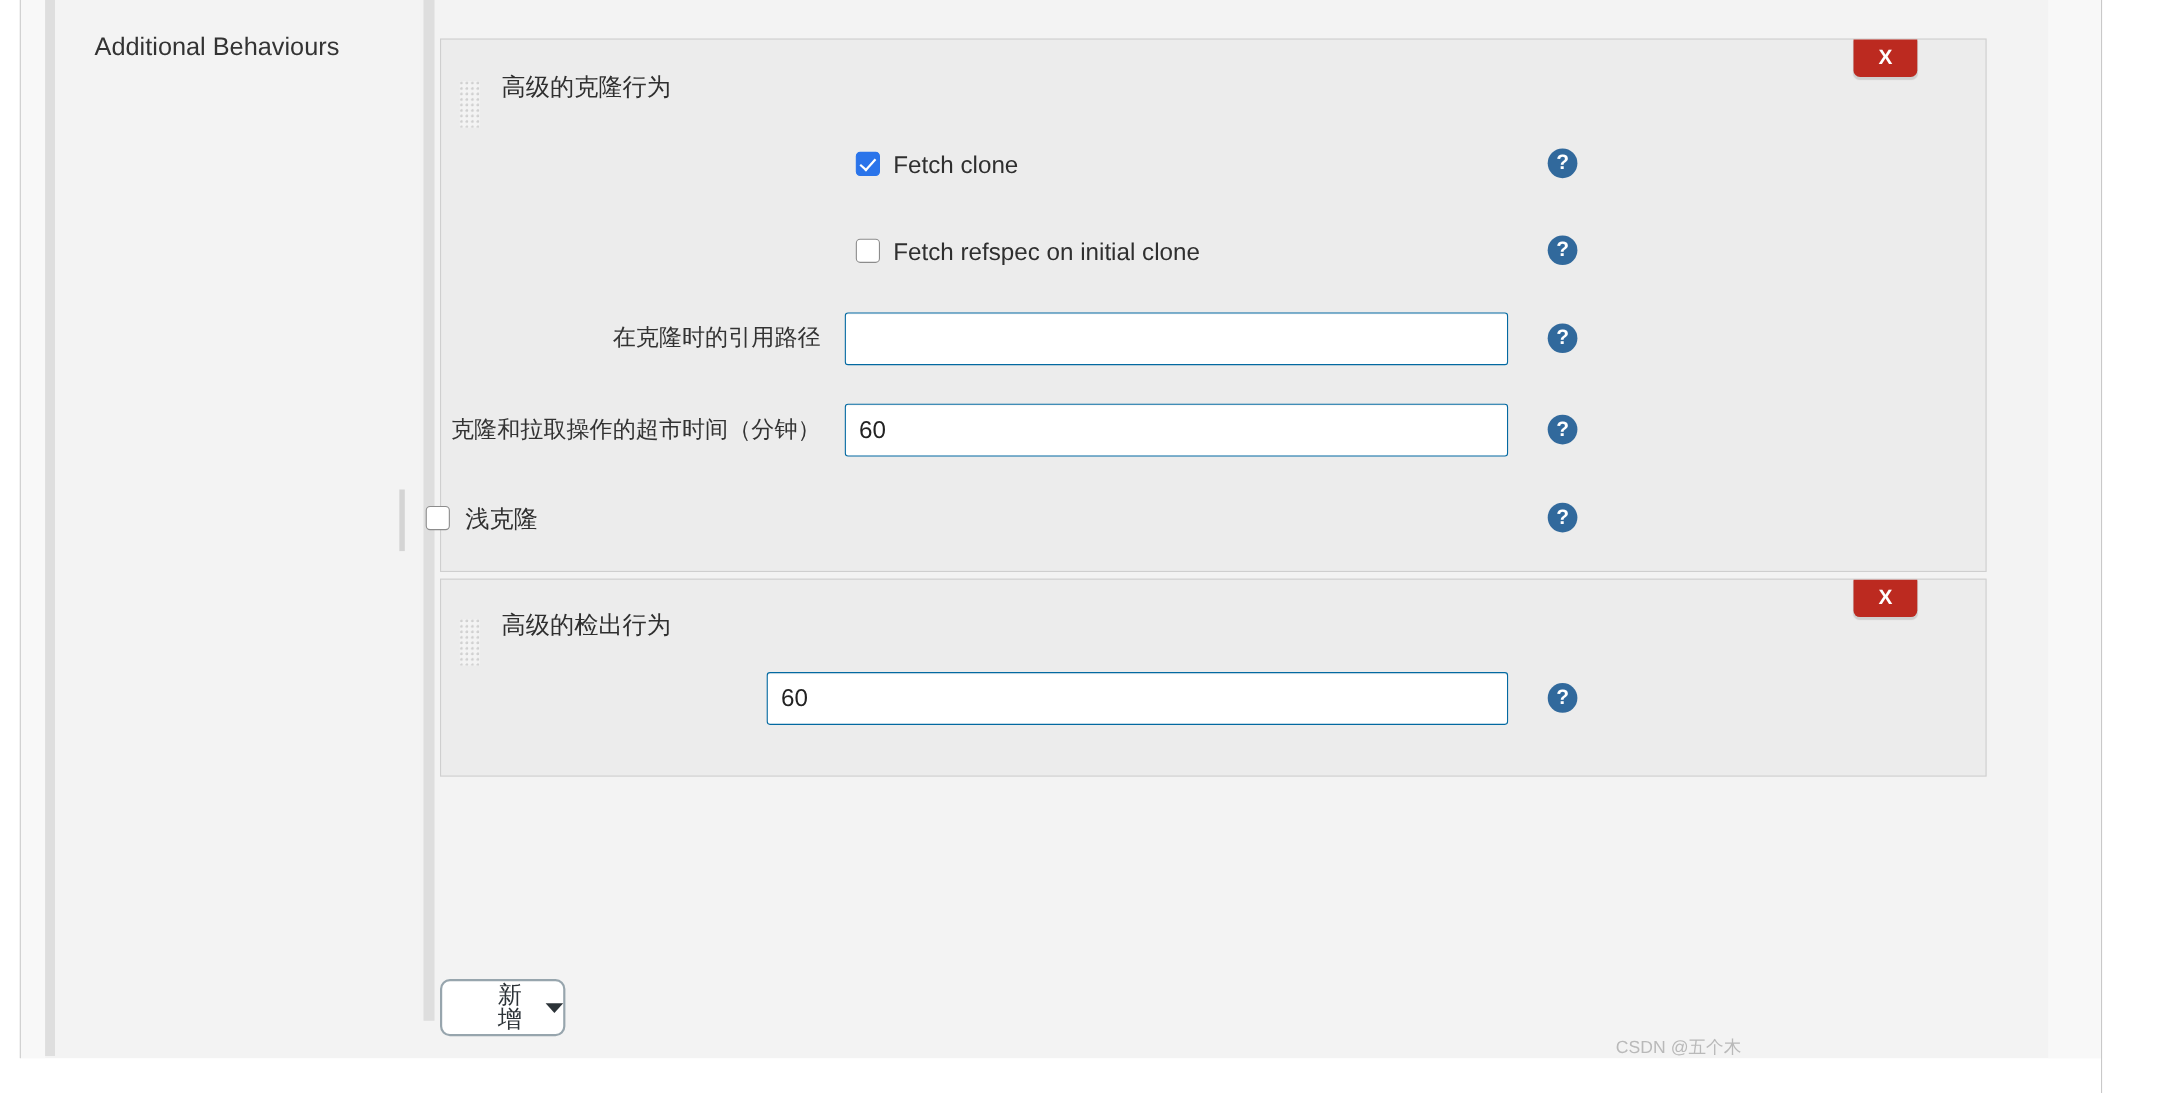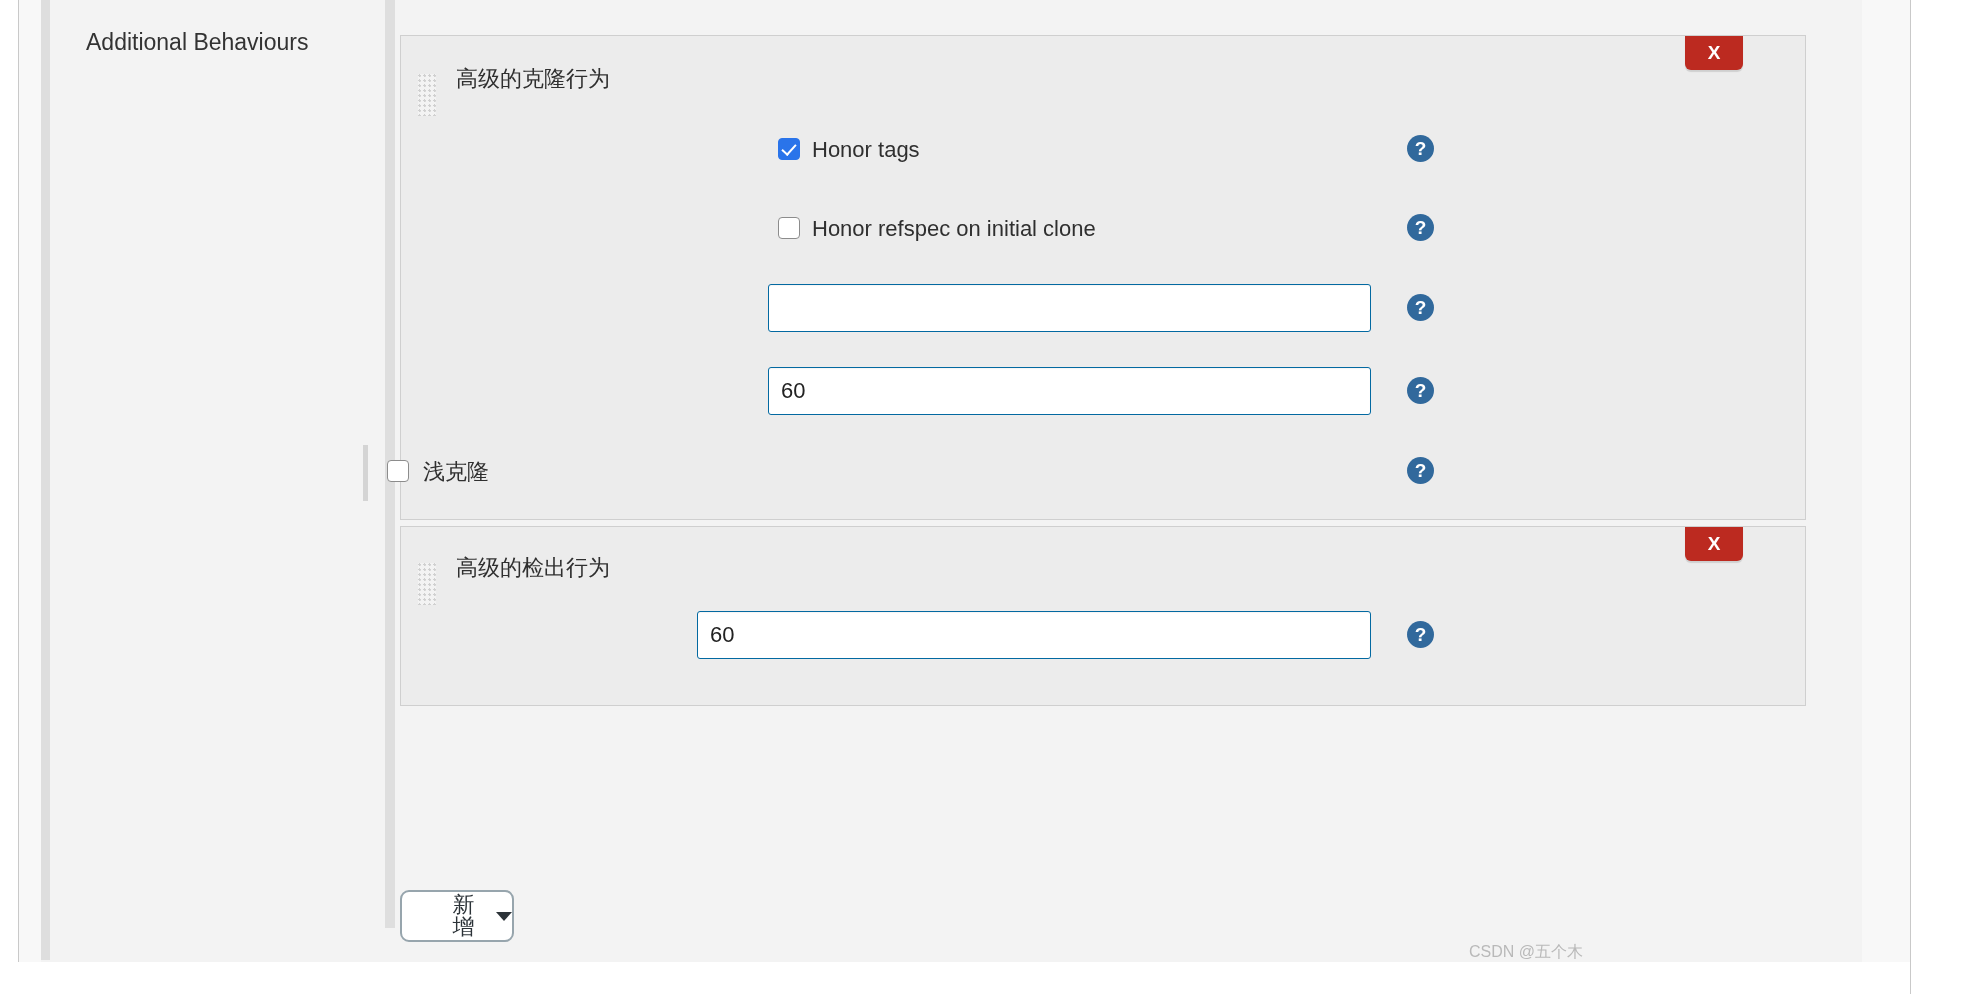--- a/index.html
+++ b/index.html
@@ -317,36 +317,38 @@
     <div class="panel panel-clone">
 
       <button class="panel-delete">X</button>
 
       <span class="grip" style="left:17px; top:38px;"></span>
 
       <div class="panel-title" style="left:55px; top:28px;">高级的克隆行为</div>
 
       <div class="row" style="top:91px;">
         <span class="cb on" style="left:377px; top:11px;"></span>
-        <span class="cb-label" style="left:411px; top:12px;">Honor tags</span>
+        <span class="cb-label" style="left:411px; top:12px;">Fetch clone</span>
         <span class="help" style="left:1006px; top:8px;">?</span>
       </div>
 
       <div class="row" style="top:170px;">
         <span class="cb off" style="left:377px; top:11px;"></span>
-        <span class="cb-label" style="left:411px; top:12px;">Honor refspec on initial clone</span>
+        <span class="cb-label" style="left:411px; top:12px;">Fetch refspec on initial clone</span>
         <span class="help" style="left:1006px; top:8px;">?</span>
       </div>
 
       <div class="row" style="top:250px;">
+        <span class="row-label" style="left:0px; top:0px; width:345px;">在克隆时的引用路径</span>
         <input class="text-input" style="left: 367px; top: -2px; width: 603px;" type="text" value="">
         <span class="help" style="left:1006px; top:8px;">?</span>
       </div>
 
       <div class="row" style="top:333px;">
+        <span class="row-label" style="left:0px; top:0px; width:345px;">克隆和拉取操作的超市时间（分钟）</span>
         <input class="text-input" style="left: 367px; top: -2px; width: 603px;" type="text" value="60">
         <span class="help" style="left:1006px; top:8px;">?</span>
       </div>
 
       <div class="row" style="top:413px;">
         <span class="nest-bar" style="left:-38px; top:-4px; height:56px;"></span>
         <span class="cb off" style="left:-14px; top:11px;"></span>
         <span class="cb-label" style="left:22px; top:12px;">浅克隆</span>
         <span class="help" style="left:1006px; top:8px;">?</span>
       </div>

